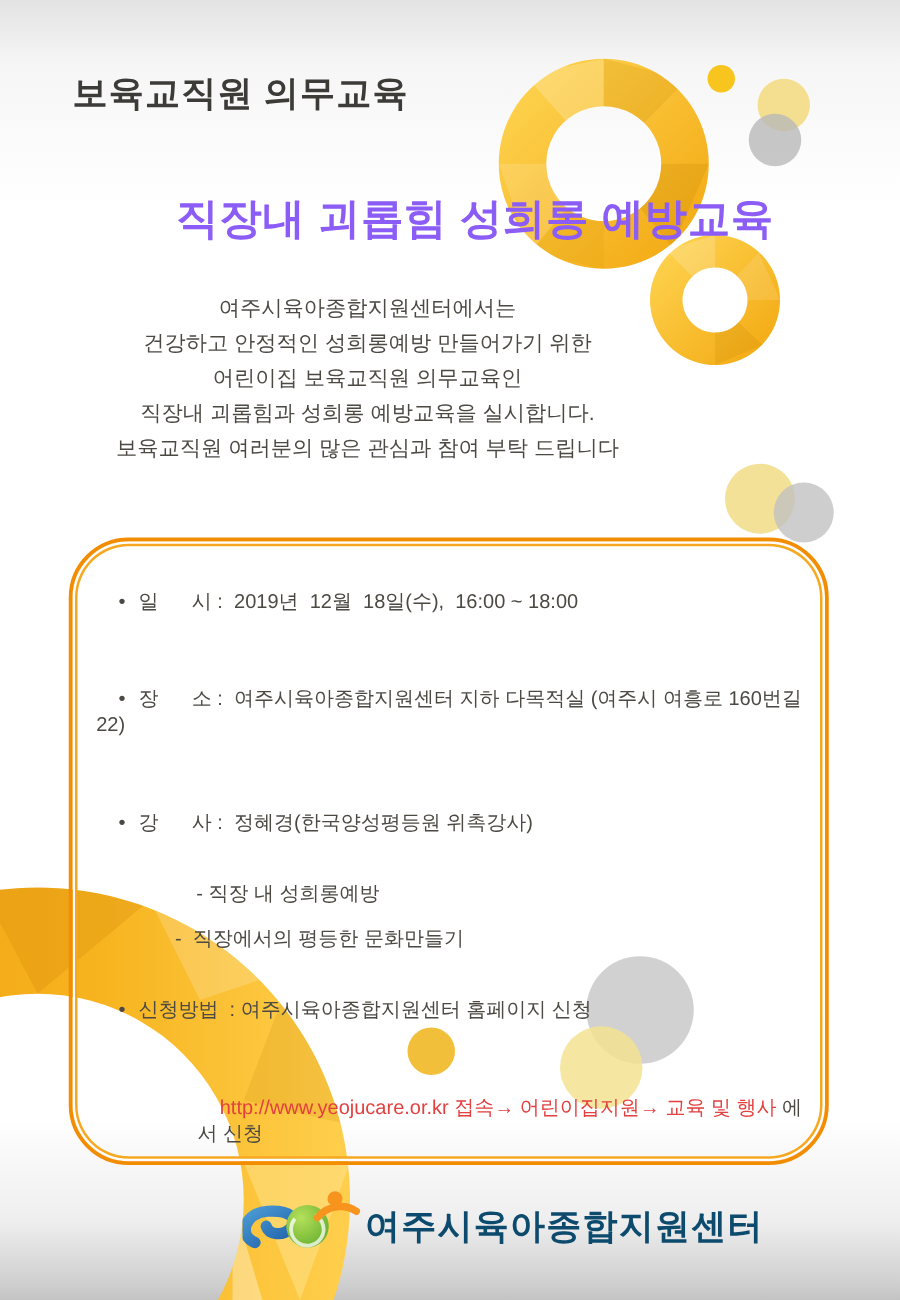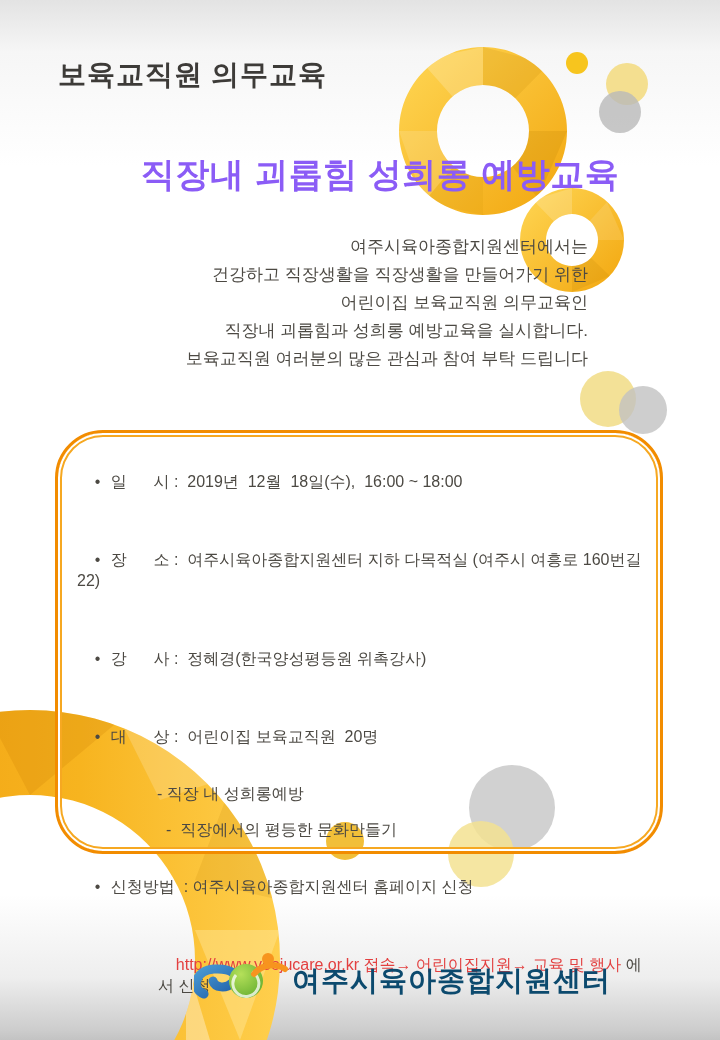--- a/index.html
+++ b/index.html
@@ -14,35 +14,35 @@
     font-family:"Liberation Serif",serif;
     font-size:28px;font-weight:bold;color:#3d3b38;letter-spacing:1px;
   }
   .main-title{
     position:absolute;left:0;top:152px;width:720px;z-index:2;
     text-align:center;padding-left:40px;box-sizing:border-box;
     font-size:34px;font-weight:bold;color:#8b5cf6;letter-spacing:0.5px;
   }
   .intro{
     position:absolute;left:0;top:233px;width:588px;z-index:2;
-    text-align:right;font-size:17px;line-height:28px;color:#4c4943;
+    text-align:center;font-size:17px;line-height:28px;color:#4c4943;
   }
   .info-box{
-    position:absolute;left:55px;top:430px;width:608px;height:424px;z-index:1;
+    position:absolute;left:55px;top:430px;width:608px;height:502px;z-index:1;
     box-sizing:border-box;border:3px solid #f28c00;border-radius:48px;
     box-shadow:inset 0 0 0 2px #ffffff, inset 0 0 0 4px #f6a821;
     padding:17px 14px 0 19px;
   }
   .row{font-size:16px;line-height:21px;color:#4c4943;margin-bottom:15px;white-space:pre-wrap;}
   .row .bullet{display:inline-block;width:16px;color:#4c4943;}
   .row .label{white-space:pre-wrap;}
   .row .value{white-space:pre-wrap;}
   .subline{font-size:16px;line-height:21px;color:#4c4943;margin-bottom:15px;white-space:pre-wrap;}
   .ind-edu2{margin-left:80px;}
-  .ind-edu3{margin-left:89px;}
+  .ind-edu3{margin-left:63px;}
   .ind-link{margin-left:81px;}
   .red{color:#e34040;}
   .footer-logo{position:absolute;left:194px;top:944px;z-index:2;}
   .org-name{
     position:absolute;left:292px;top:962px;z-index:2;
     font-size:28px;font-weight:bold;color:#0c4a6e;letter-spacing:1px;
   }
 </style>
 </head>
 <body>
@@ -105,43 +105,40 @@
     <polygon points="186,960 210,1040 186,1040" fill="#ffffff" opacity="0.35"></polygon>
   </g>
 </svg>
 
 <div class="top-label">보육교직원 의무교육</div>
 
 <div class="main-title">직장내 괴롭힘 성희롱 예방교육</div>
 
 <div class="intro">
   <div>여주시육아종합지원센터에서는</div>
-  <div>건강하고 직장생활을 직장생활을 만들어가기 위한</div>
+  <div>건강하고 안정적인 성희롱예방 만들어가기 위한</div>
   <div>어린이집 보육교직원 의무교육인</div>
   <div>직장내 괴롭힘과 성희롱 예방교육을 실시합니다.</div>
   <div>보육교직원 여러분의  많은 관심과 참여 부탁 드립니다</div>
 </div>
 
 <div class="info-box">
 
   <div class="row">
     <span class="bullet">•</span><span class="label">일      시 :  </span><span class="value">2019년  12월  18일(수),  16:00 ~ 18:00</span>
   </div>
 
   <div class="row">
     <span class="bullet">•</span><span class="label">장      소 :  </span><span class="value">여주시육아종합지원센터 지하 다목적실 (여주시 여흥로 160번길  22)</span>
   </div>
 
   <div class="row">
     <span class="bullet">•</span><span class="label">강      사 :  </span><span class="value">정혜경(한국양성평등원 위촉강사)</span>
   </div>
 
-  <div class="row">
-    <span class="bullet">•</span><span class="label">대      상 :  </span><span class="value">어린이집 보육교직원  20명</span>
-  </div>
 
   <div class="subline ind-edu2">- 직장 내 성희롱예방</div>
   <div class="subline ind-edu3">-  직장에서의 평등한 문화만들기</div>
 
   <div class="row">
     <span class="bullet">•</span><span class="label">신청방법  : </span><span class="value">여주시육아종합지원센터 홈페이지 신청</span>
   </div>
   <div class="subline ind-link">
     <span class="red">http://www.yeojucare.or.kr 접속→ 어린이집지원→ 교육 및 행사</span><span> 에서 신청</span>
   </div>

